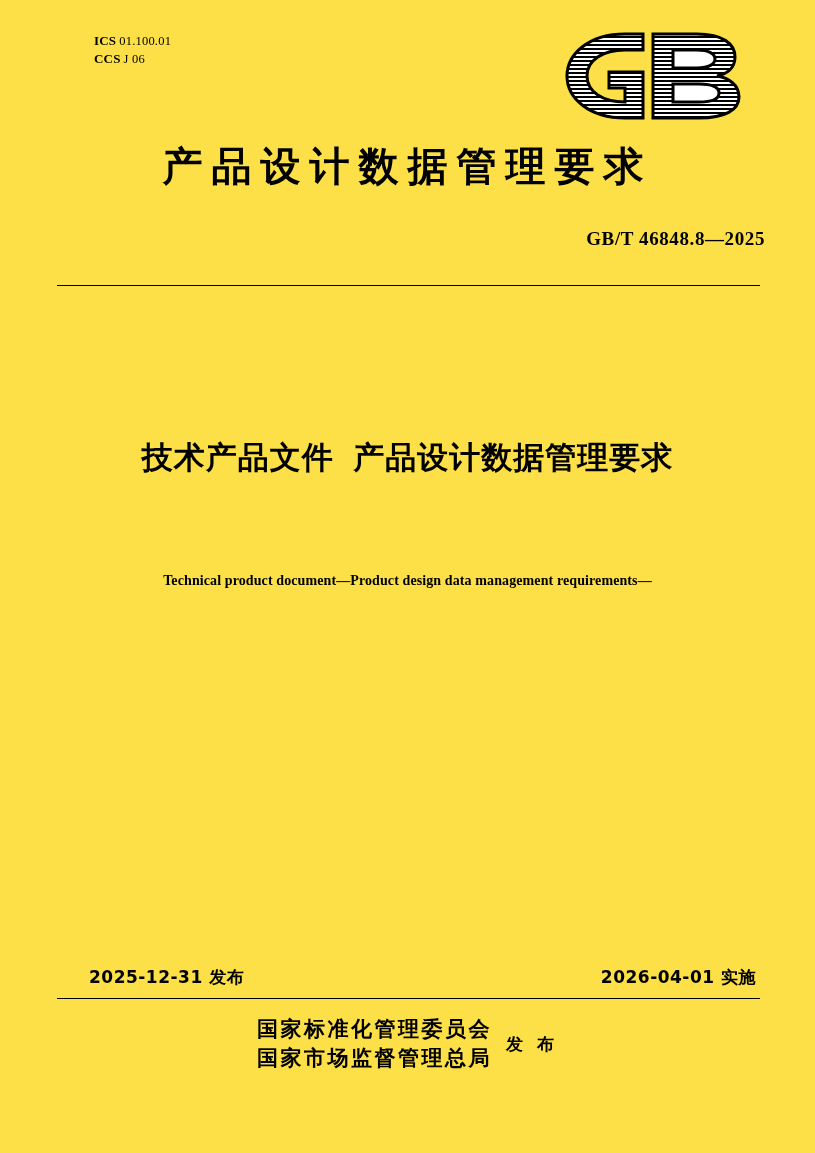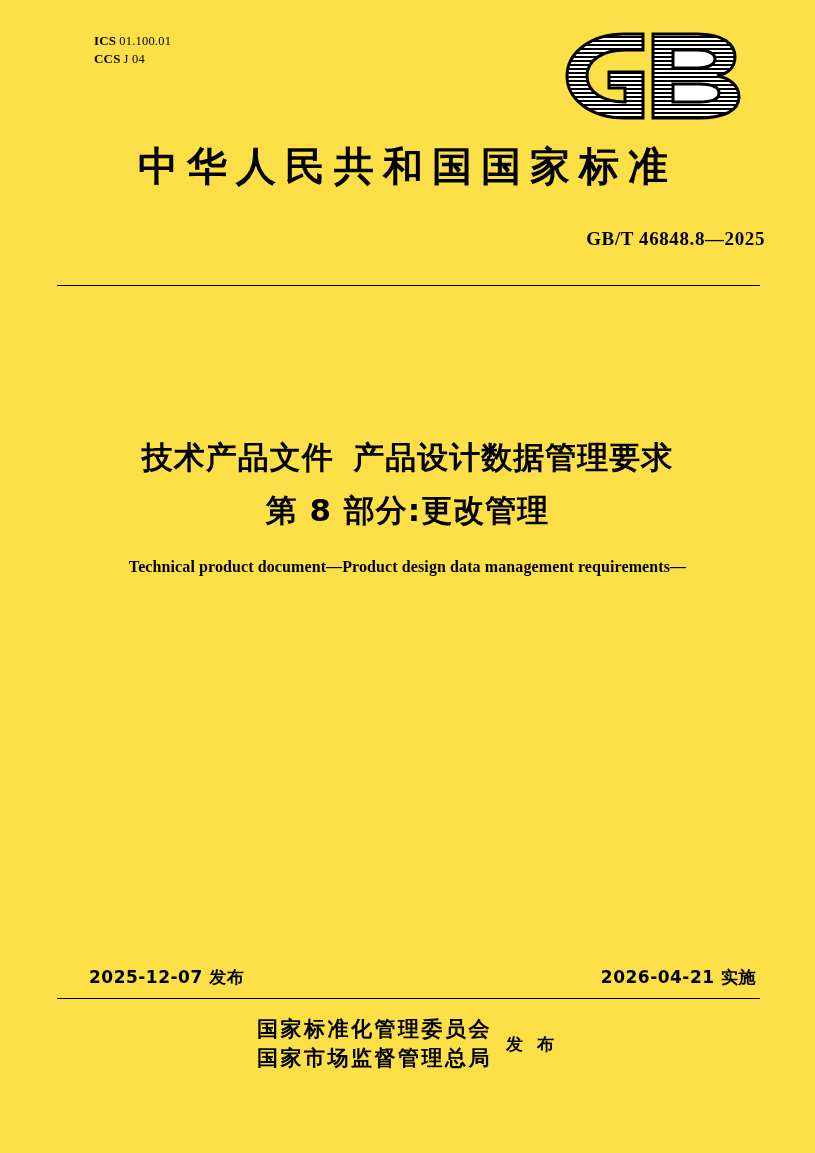--- a/index.html
+++ b/index.html
@@ -112,26 +112,26 @@
     letter-spacing: 1px;
     line-height: 46px;
     margin-top: 4px;
     white-space: nowrap;
   }
 
   
   .doc-title-en {
     position: absolute;
     left: 0;
-    top: 553px;
-    width: 815px;
-    text-align: center;
-    font-family: "Liberation Serif", serif;
-    font-weight: bold;
-    font-size: 16px;
+    top: 567px;
+    width: 815px;
+    text-align: center;
+    font-family: "Liberation Serif", serif;
+    font-weight: bold;
+    font-size: 14px;
     line-height: 28px;
     letter-spacing: 0.1px;
   }
 
   
   .dates-row {
     position: absolute;
     left: 57px;
     top: 966px;
     width: 703px;
@@ -198,21 +198,21 @@
 </head>
 <body>
 
 <div class="page">
 
   <div class="ics-block">
     <div class="ics-line">
       <span>ICS</span><span class="val">01.100.01</span>
     </div>
     <div class="ics-line">
-      <span>CCS</span><span class="val">J 04</span>
+      <span>CCS</span><span class="val">J 06</span>
     </div>
   </div>
 
   <div class="gb-logo">
     <svg width="190" height="96" viewBox="0 0 190 96" xmlns="http://www.w3.org/2000/svg">
       <defs>
         <pattern id="hstripe" width="4" height="4" patternUnits="userSpaceOnUse">
           <rect x="0" y="0" width="4" height="4" fill="#ffffff"></rect>
           <rect x="0" y="0" width="4" height="2" fill="#000000"></rect>
         </pattern>
@@ -253,38 +253,37 @@
                C 166 6, 178 16, 178 29
                C 178 40, 170 46, 160 48
                C 172 50, 182 57, 182 69
                C 182 82, 168 90, 142 90
                L 96 90 Z" fill="none" stroke="#000000" stroke-width="3"></path>
       <path d="M 116 22 L 116 40 L 140 40 C 152 40, 158 36, 158 31 C 158 26, 152 22, 140 22 Z" fill="#ffffff" stroke="#000000" stroke-width="3"></path>
       <path d="M 116 56 L 116 74 L 142 74 C 155 74, 162 71, 162 65 C 162 59, 155 56, 142 56 Z" fill="#ffffff" stroke="#000000" stroke-width="3"></path>
     </svg>
   </div>
 
-  <div class="national-title">中华人民共和国国家标准</div>
+  <div class="national-title">产品设计数据管理要求</div>
 
   <div class="std-number">GB/T 46848.8—2025</div>
 
   <div class="rule-top"></div>
 
   <div class="doc-title">
     <div class="line1">技术产品文件  产品设计数据管理要求</div>
-    <div class="line2">第 8 部分:更改管理</div>
   </div>
 
   <div class="doc-title-en">
     <div>Technical product document—Product design data management requirements—</div>
   </div>
 
   <div class="dates-row">
-    <div class="date-issue">2025-12-07 发布</div>
-    <div class="date-effective">2026-04-21 实施</div>
+    <div class="date-issue">2025-12-31 发布</div>
+    <div class="date-effective">2026-04-01 实施</div>
   </div>
   <div class="rule-bottom"></div>
 
   <div class="issuers">
     <div class="issuer-names">
       <div>国家标准化管理委员会</div>
       <div>国家市场监督管理总局</div>
     </div>
     <div class="issue-verb">发 布</div>
   </div>

